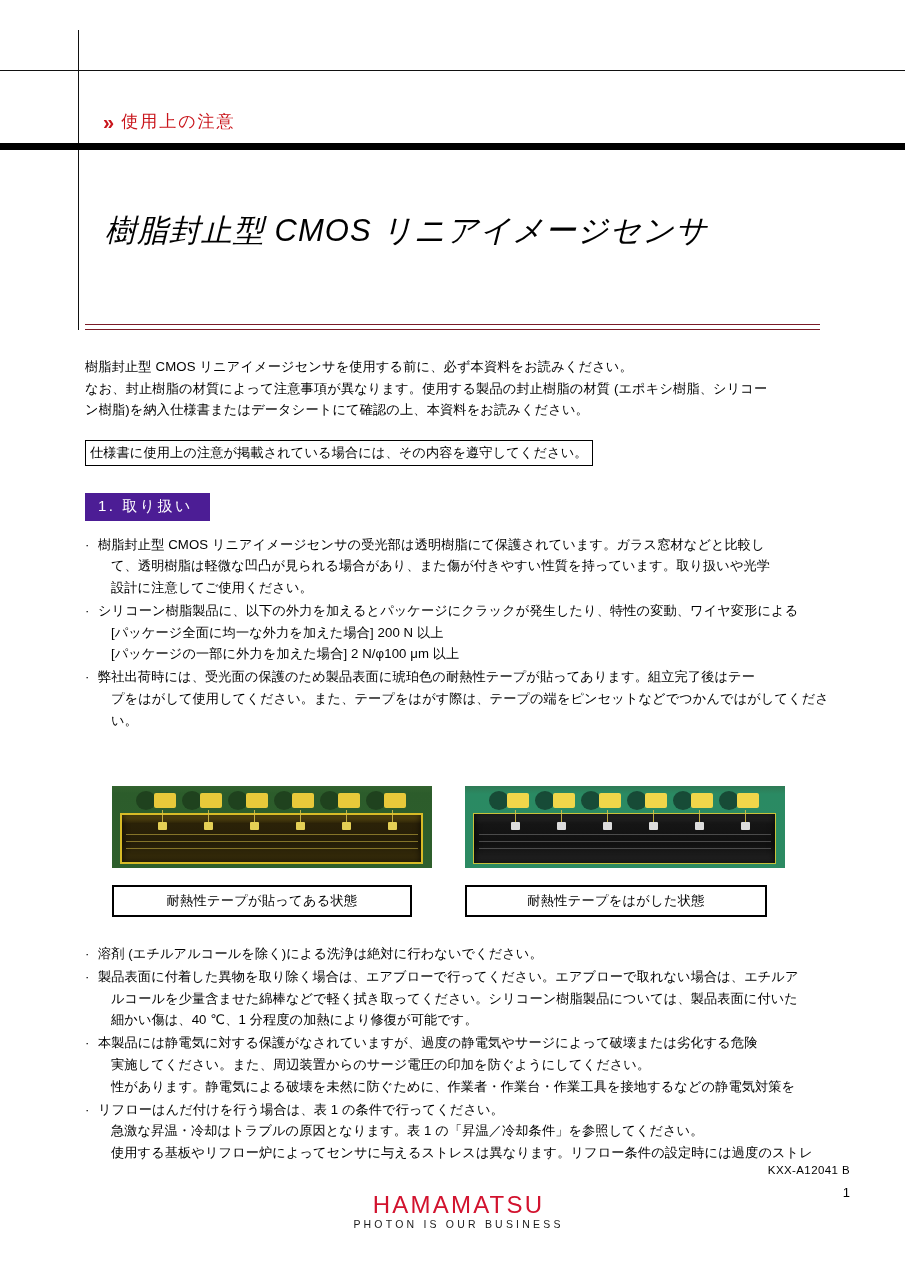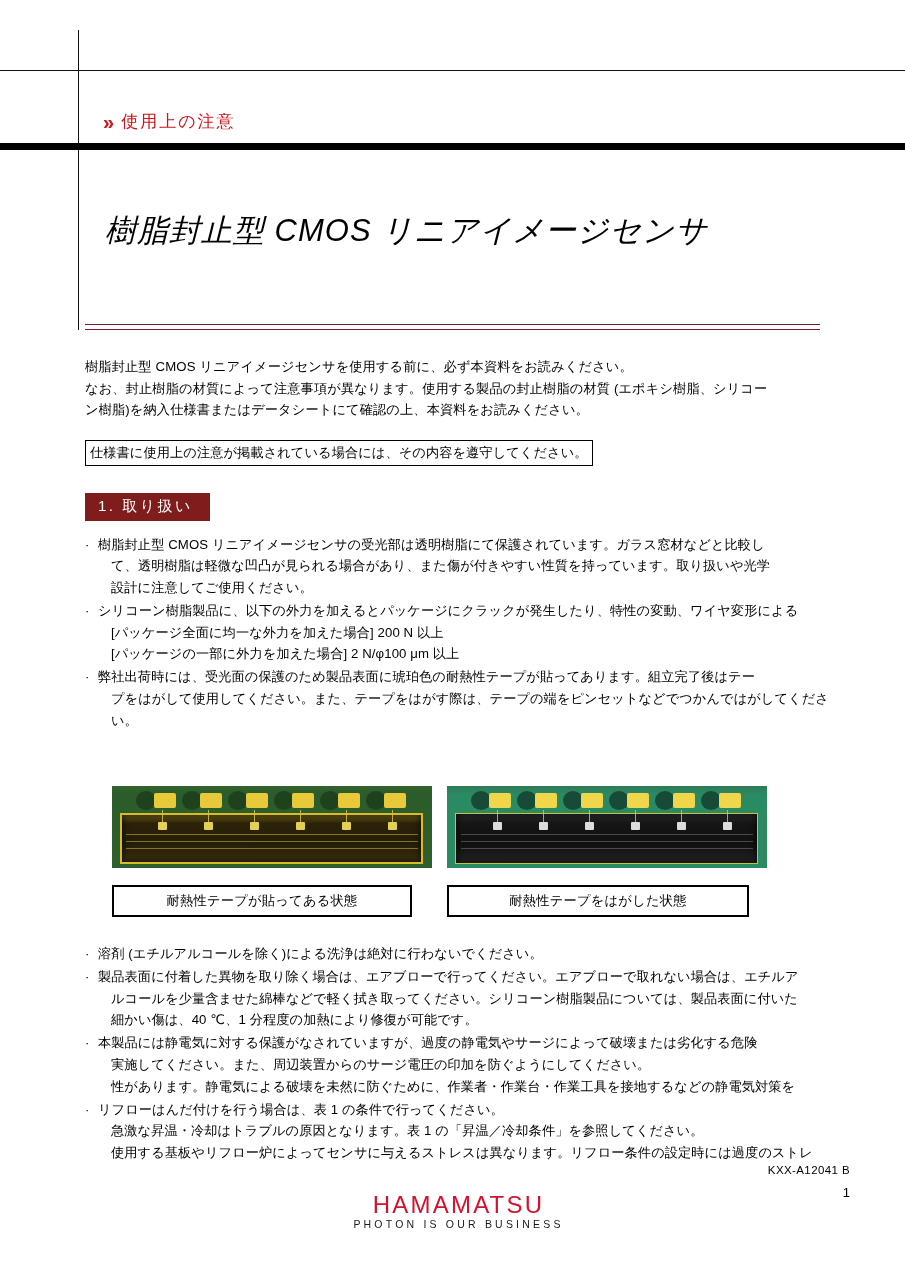--- a/index.html
+++ b/index.html
@@ -26,33 +26,33 @@
   .doctitle{position:absolute;left:105px;top:210px;font-size:31px;letter-spacing:1px;color:#000;font-style:italic;}
 
   
   .content{position:absolute;left:85px;top:356px;width:748px;}
   .para{font-size:13.2px;line-height:21.5px;letter-spacing:.15px;}
   .para div{white-space:nowrap;}
 
   .boxline{display:inline-block;margin-top:19px;border:1.6px solid #000;
            padding:3px 4px 4px 4px;font-size:13.2px;line-height:17px;letter-spacing:.1px;}
 
-  .secthead{display:inline-block;margin-top:27px;background:#7f1d1d;color:#fff;
+  .secthead{display:inline-block;margin-top:27px;background:#4c1d95;color:#fff;
             font-size:15px;letter-spacing:2.5px;padding:4px 17px 5px 13px;}
 
   ul.bl{list-style:none;margin:13px 0 0 0;padding:0;}
   ul.bl li{display:flex;font-size:13.2px;line-height:21.8px;letter-spacing:.1px;margin-bottom:1px;}
   ul.bl li .dot{width:13px;flex:0 0 13px;}
   ul.bl li .txt{flex:1;}
   ul.bl li .txt div{white-space:nowrap;}
   .indent{padding-left:13px;}
 
   
   .figs{position:absolute;left:112px;top:786px;width:676px;}
-  .figrow{display:flex;gap:15px;}
+  .figrow{display:flex;gap:33px;}
   .fig{width:320px;}
   .photo{width:320px;height:82px;position:relative;overflow:hidden;}
   .cap{margin-top:17px;border:2px solid #000;text-align:center;
        font-size:13.2px;line-height:17px;padding:5px 0 6px 0;letter-spacing:.3px;}
   .cap.w1{width:296px;}
   .cap.w2{width:298px;}
 
   
   .pcbA{position:absolute;inset:0;
     background:linear-gradient(180deg,#33632f 0%,#2c5c2b 9%,#2e5f2c 100%);}

